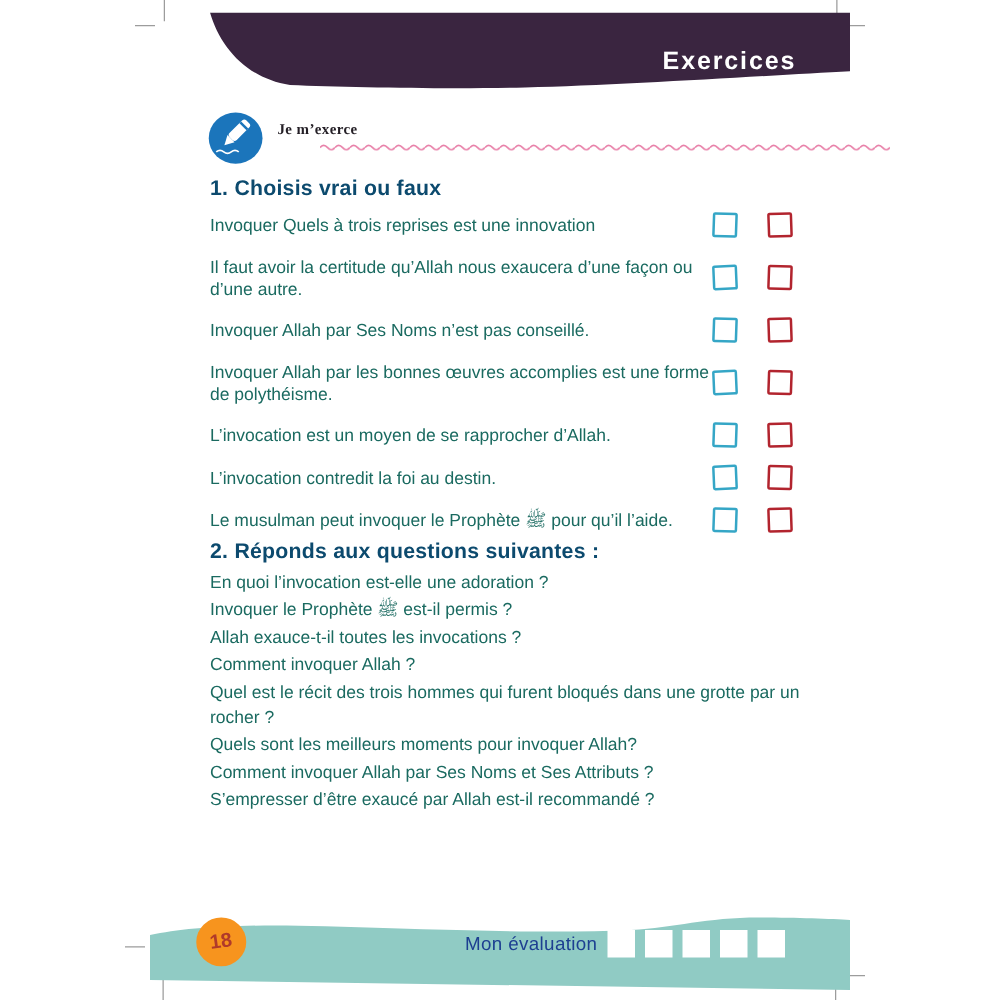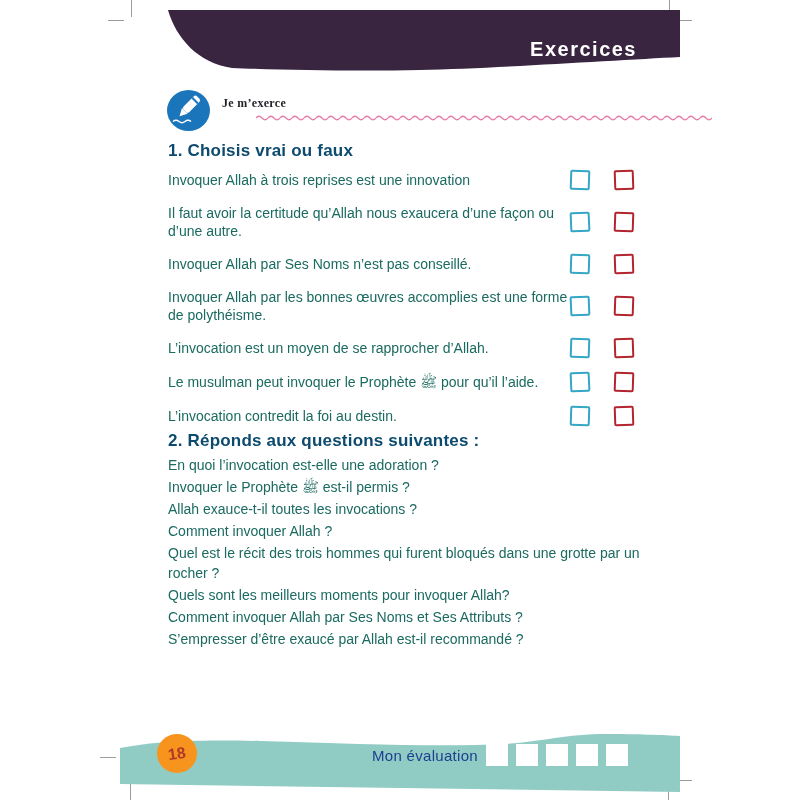--- a/index.html
+++ b/index.html
@@ -107,21 +107,21 @@
         </pattern>
       </defs>
       <rect width="456" height="9" fill="url(#wv)"></rect>
     </svg>
   </div>
 
   <p class="sec-heading h1">1. Choisis vrai ou faux</p>
 
   <div class="tf-list">
     <div class="tf-row">
-      <p class="stmt">Invoquer Allah à trois reprises est une innovation</p>
+      <p class="stmt">Invoquer Quels à trois reprises est une innovation</p>
       <span class="cb cb-true"></span>
       <span class="cb cb-false"></span>
     </div>
     <div class="tf-row">
       <p class="stmt">Il faut avoir la certitude qu’Allah nous exaucera d’une façon ou d’une autre.</p>
       <span class="cb cb-true"></span>
       <span class="cb cb-false"></span>
     </div>
     <div class="tf-row">
       <p class="stmt">Invoquer Allah par Ses Noms n’est pas conseillé.</p>
@@ -132,26 +132,26 @@
       <p class="stmt">Invoquer Allah par les bonnes œuvres accomplies est une forme de polythéisme.</p>
       <span class="cb cb-true"></span>
       <span class="cb cb-false"></span>
     </div>
     <div class="tf-row">
       <p class="stmt">L’invocation est un moyen de se rapprocher d’Allah.</p>
       <span class="cb cb-true"></span>
       <span class="cb cb-false"></span>
     </div>
     <div class="tf-row">
-      <p class="stmt">Le musulman peut invoquer le Prophète ﷺ pour qu’il l’aide.</p>
+      <p class="stmt">L’invocation contredit la foi au destin.</p>
       <span class="cb cb-true"></span>
       <span class="cb cb-false"></span>
     </div>
     <div class="tf-row">
-      <p class="stmt">L’invocation contredit la foi au destin.</p>
+      <p class="stmt">Le musulman peut invoquer le Prophète ﷺ pour qu’il l’aide.</p>
       <span class="cb cb-true"></span>
       <span class="cb cb-false"></span>
     </div>
   </div>
 
   <p class="sec-heading h2">2. Réponds aux questions suivantes :</p>
 
   <div class="q-list">
     <p>En quoi l’invocation est-elle une adoration ?</p>
     <p>Invoquer le Prophète ﷺ est-il permis ?</p>

